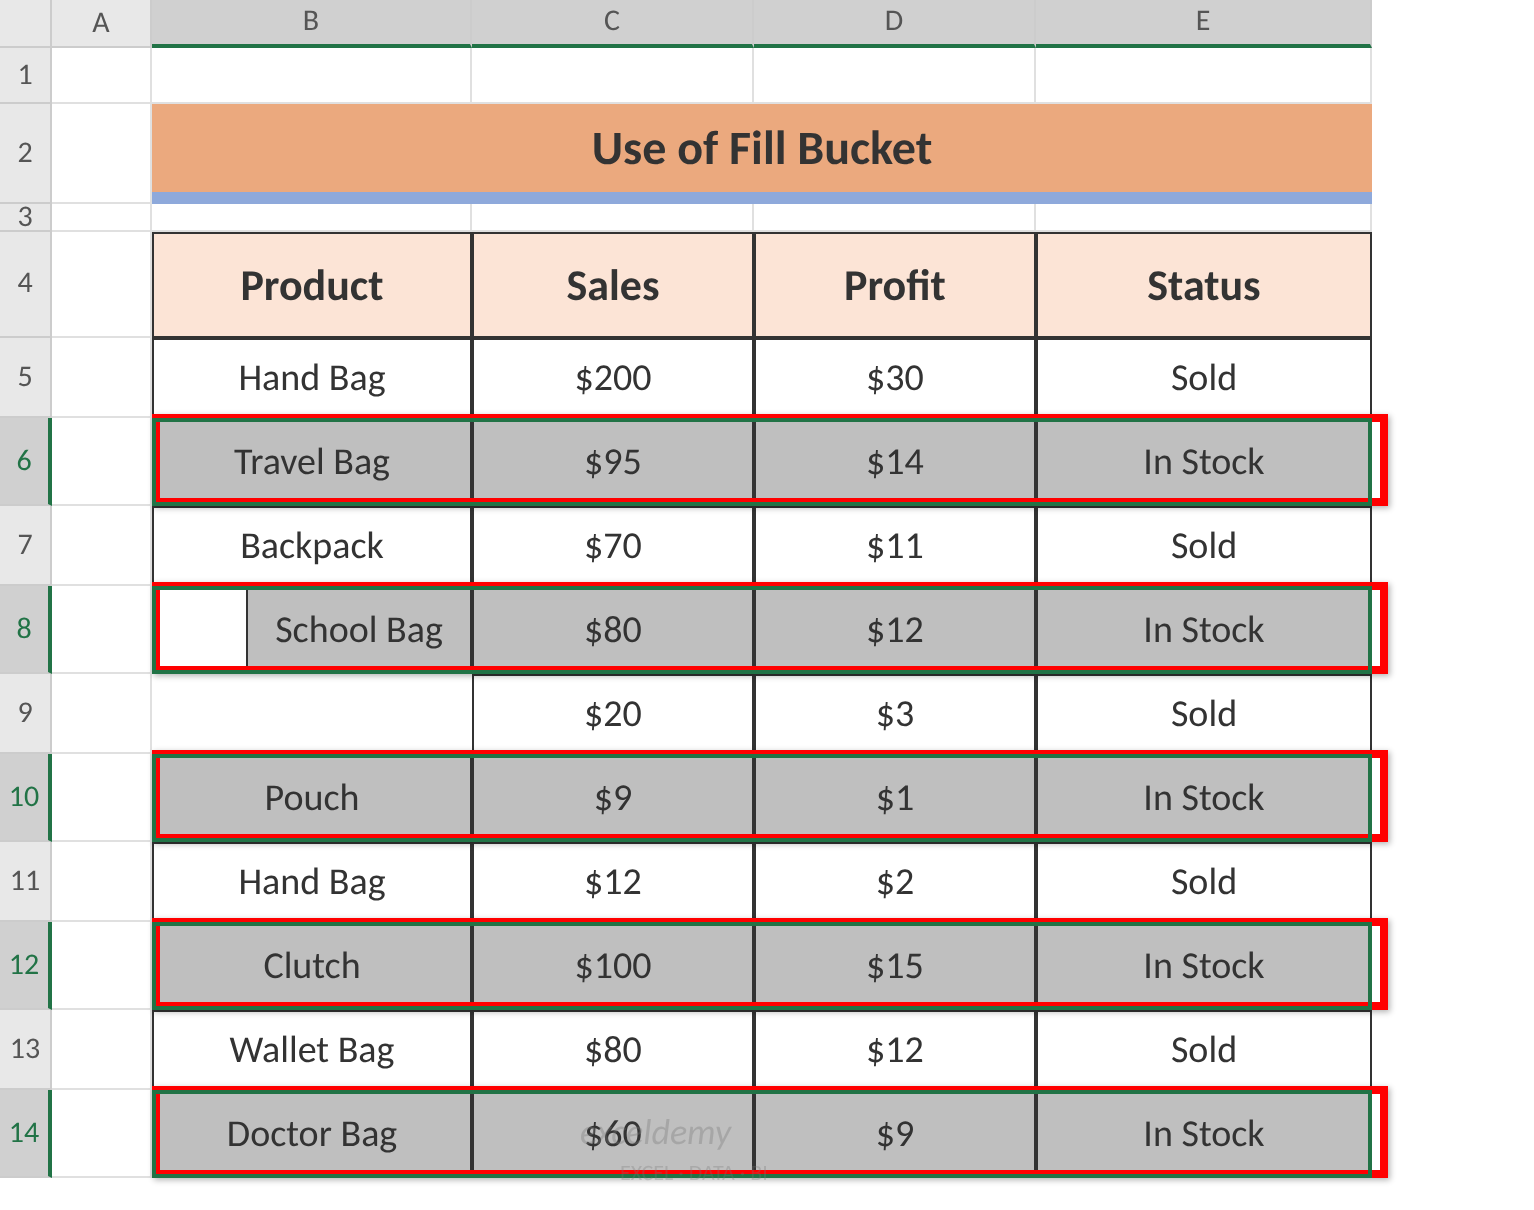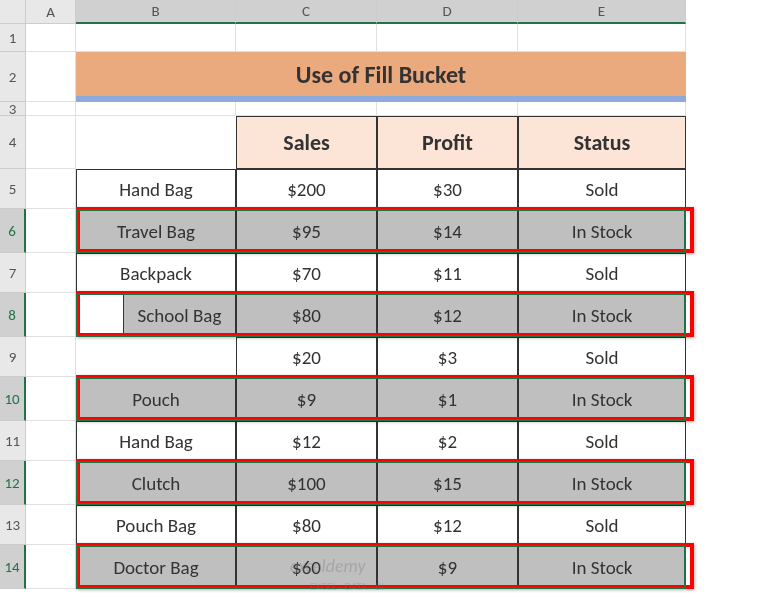--- a/index.html
+++ b/index.html
@@ -168,20 +168,21 @@
   <div class="cell" style="grid-column:5;grid-row:2;"></div>
   <div class="cell" style="grid-column:6;grid-row:2;"></div>
 
   <div class="title-cell">Use of Fill Bucket</div>
 
   <div class="cell" style="grid-column:3;grid-row:4;"></div>
   <div class="cell" style="grid-column:4;grid-row:4;"></div>
   <div class="cell" style="grid-column:5;grid-row:4;"></div>
   <div class="cell" style="grid-column:6;grid-row:4;"></div>
 
+  <div class="cell table-header" style="grid-column:3;grid-row:5;">Product</div>
   <div class="cell table-header" style="grid-column:4;grid-row:5;">Sales</div>
   <div class="cell table-header" style="grid-column:5;grid-row:5;">Profit</div>
   <div class="cell table-header" style="grid-column:6;grid-row:5;">Status</div>
 
   <div class="cell table-cell" style="grid-column:3;grid-row:6;text-align:center;">Hand Bag</div>
   <div class="cell table-cell" style="grid-column:4;grid-row:6;">$200</div>
   <div class="cell table-cell" style="grid-column:5;grid-row:6;">$30</div>
   <div class="cell table-cell" style="grid-column:6;grid-row:6;">Sold</div>
 
   <div class="cell table-cell grey" style="grid-column:3;grid-row:7;">Travel Bag</div>
@@ -211,21 +212,21 @@
   <div class="cell table-cell" style="grid-column:3;grid-row:12;">Hand Bag</div>
   <div class="cell table-cell" style="grid-column:4;grid-row:12;">$12</div>
   <div class="cell table-cell" style="grid-column:5;grid-row:12;">$2</div>
   <div class="cell table-cell" style="grid-column:6;grid-row:12;">Sold</div>
 
   <div class="cell table-cell grey" style="grid-column:3;grid-row:13;">Clutch</div>
   <div class="cell table-cell grey" style="grid-column:4;grid-row:13;">$100</div>
   <div class="cell table-cell grey" style="grid-column:5;grid-row:13;">$15</div>
   <div class="cell table-cell grey" style="grid-column:6;grid-row:13;">In Stock</div>
 
-  <div class="cell table-cell" style="grid-column:3;grid-row:14;">Pouch Bag</div>
+  <div class="cell table-cell" style="grid-column:3;grid-row:14;">Wallet Bag</div>
   <div class="cell table-cell" style="grid-column:4;grid-row:14;">$80</div>
   <div class="cell table-cell" style="grid-column:5;grid-row:14;">$12</div>
   <div class="cell table-cell" style="grid-column:6;grid-row:14;">Sold</div>
 
   <div class="cell table-cell grey" style="grid-column:3;grid-row:15;">Doctor Bag</div>
   <div class="cell table-cell grey" style="grid-column:4;grid-row:15;">$60</div>
   <div class="cell table-cell grey" style="grid-column:5;grid-row:15;">$9</div>
   <div class="cell table-cell grey" style="grid-column:6;grid-row:15;">In Stock</div>
 
 </div>

